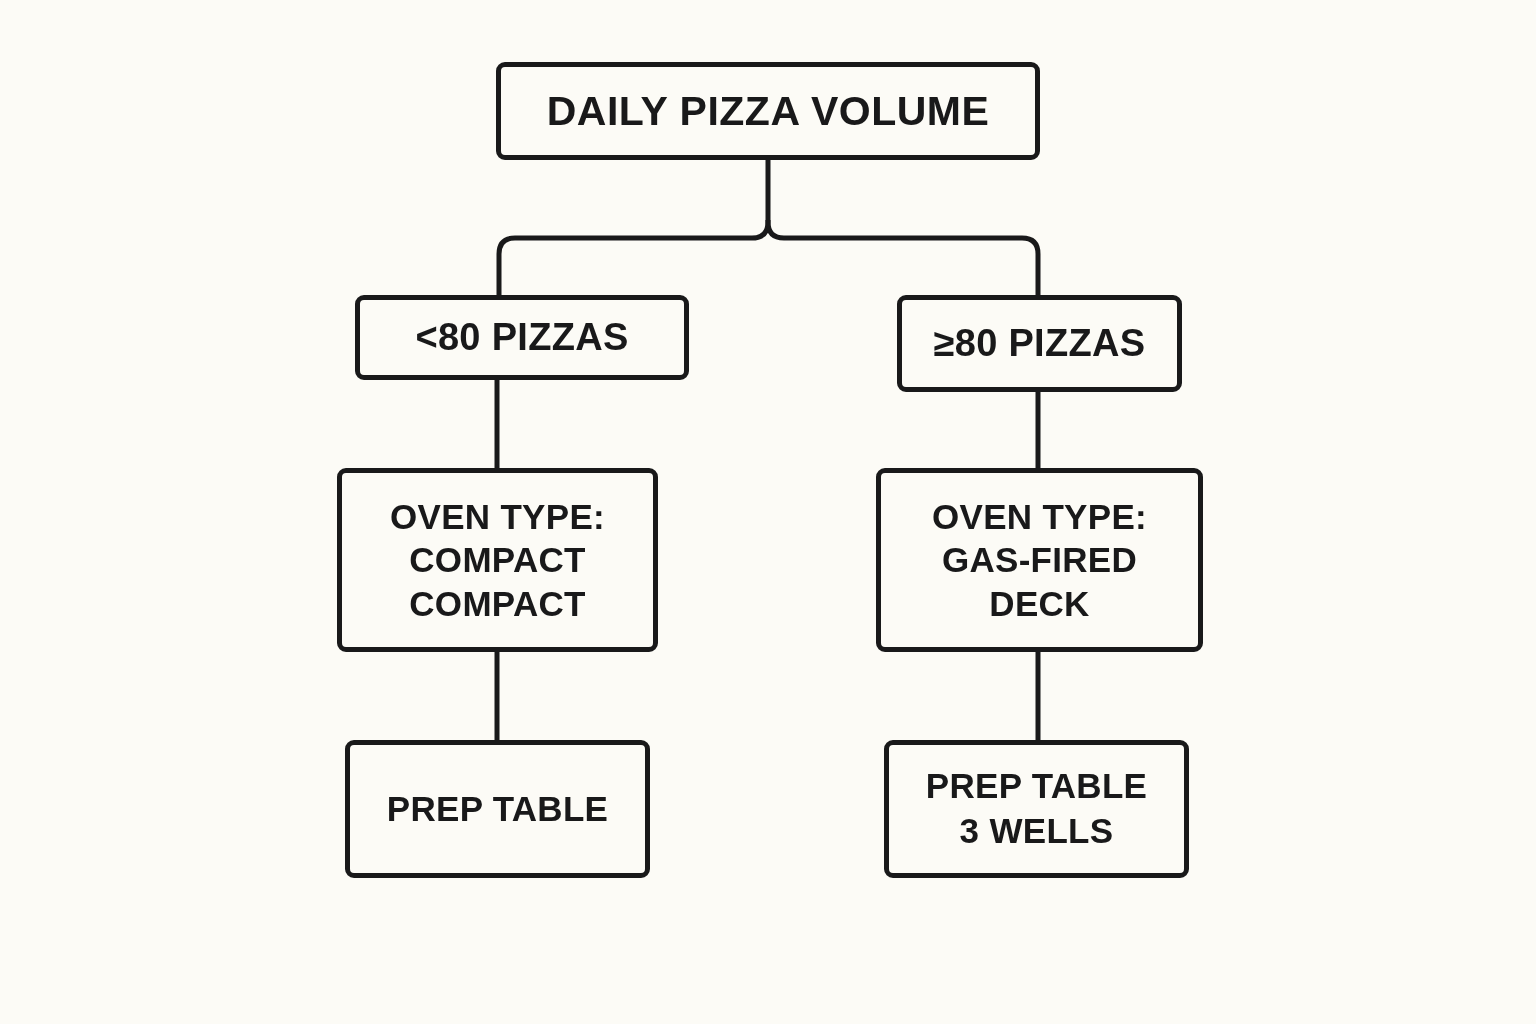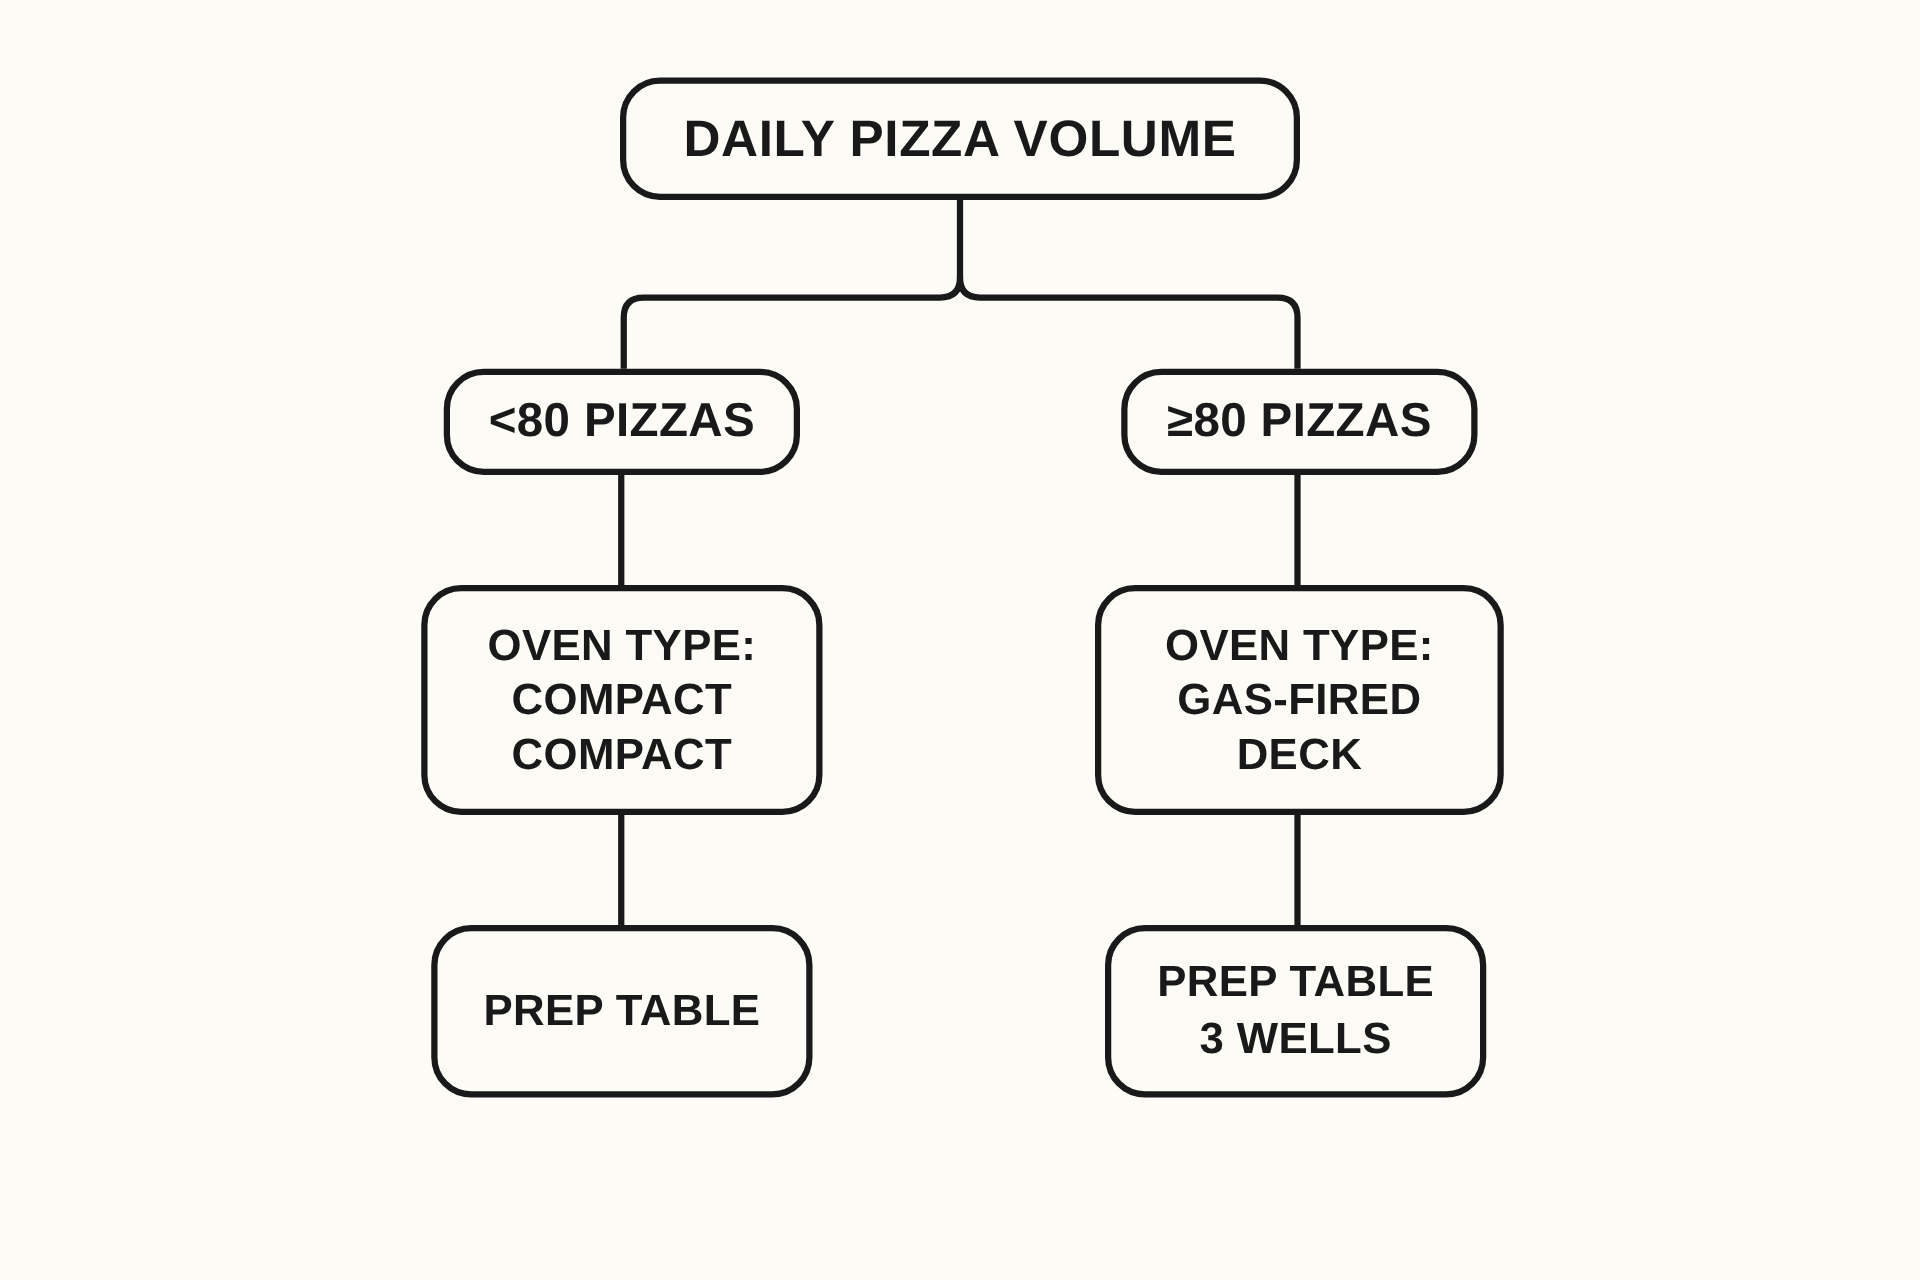--- a/index.html
+++ b/index.html
@@ -23,21 +23,21 @@
     top: 0;
     left: 0;
     width: 1536px;
     height: 1024px;
   }
   .node {
     position: absolute;
     box-sizing: border-box;
     background: #fcfbf6;
     border: 5px solid #19191a;
-    border-radius: 32px;
+    border-radius: 9px;
     display: flex;
     flex-direction: column;
     align-items: center;
     justify-content: center;
     text-align: center;
     color: #19191a;
     font-weight: bold;
     letter-spacing: 0.3px;
     z-index: 2;
   }
@@ -51,29 +51,29 @@
     top: 62px;
     width: 544px;
     height: 98px;
     font-size: 41px;
     letter-spacing: 0.5px;
   }
   
   #node-branch-low {
     left: 355px;
     top: 295px;
-    width: 285px;
+    width: 334px;
     height: 85px;
     font-size: 38px;
   }
   #node-branch-high {
     left: 897px;
     top: 295px;
     width: 285px;
-    height: 85px;
+    height: 97px;
     font-size: 38px;
   }
   
   #node-oven-left {
     left: 337px;
     top: 468px;
     width: 321px;
     height: 184px;
     font-size: 35px;
     line-height: 1.23;

